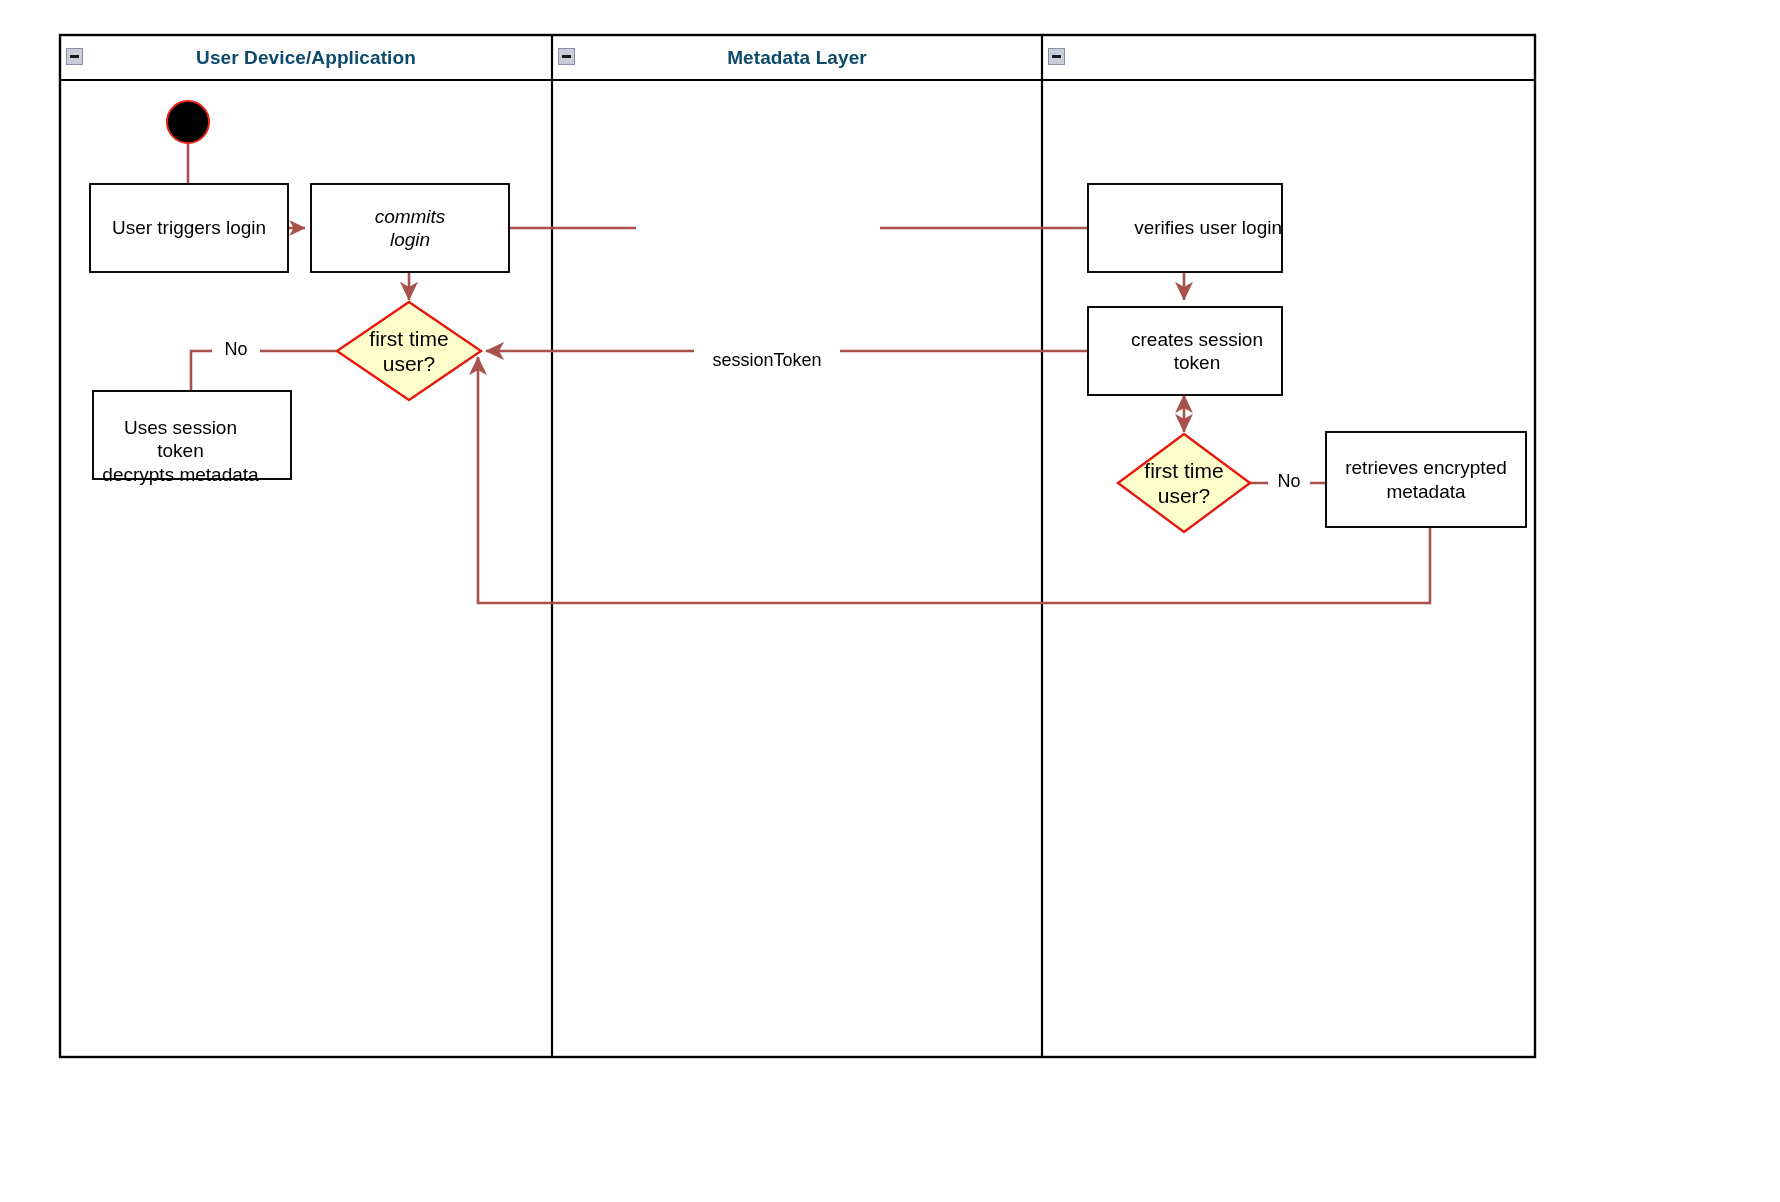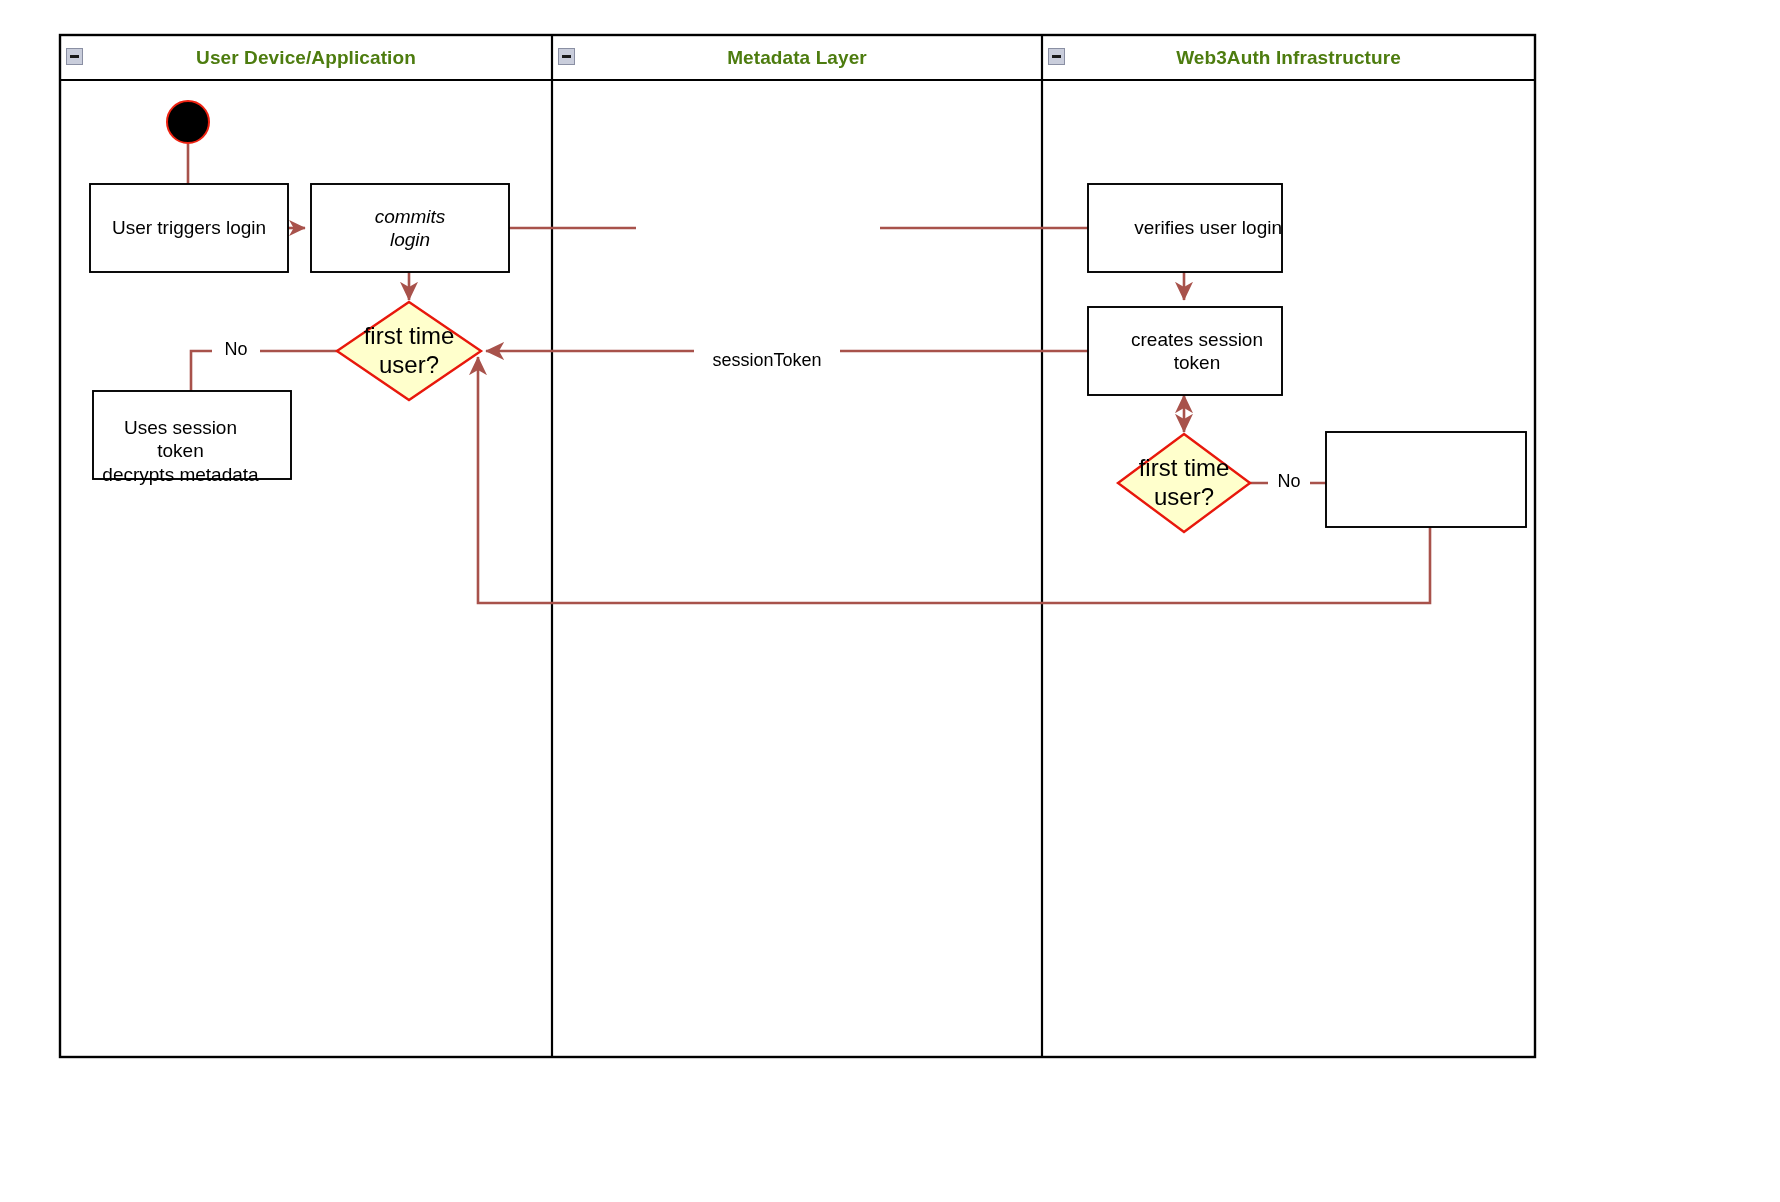--- a/index.html
+++ b/index.html
@@ -4,21 +4,21 @@
 <title>Swimlane Activity Diagram</title>
 <style>
   html,body{margin:0;padding:0;background:#ffffff;}
   body{font-family:"Liberation Sans",sans-serif;}
   #canvas{position:relative;width:1780px;height:1202px;background:#ffffff;overflow:hidden;}
   #diagram{position:absolute;left:0;top:0;width:1780px;height:1202px;}
 
   .lane-title{
     position:absolute;
     display:flex;align-items:center;justify-content:center;
-    font-weight:bold;font-size:19px;color:#4d7c0f;
+    font-weight:bold;font-size:19px;color:#0c4a6e;
     letter-spacing:.1px;
     pointer-events:none;
   }
   .collapse-icon{
     position:absolute;
     width:17px;height:17px;
     background:#c9cddb;
     border:1px solid #8a8fa3;
     box-sizing:border-box;
     display:flex;align-items:center;justify-content:center;
@@ -34,21 +34,21 @@
     font-size:19px;color:#000000;
     line-height:1.22;
   }
   .activity{
     background:#ffffff;
     border:1.6px solid #000000;
   }
   .decision-wrap{
     position:absolute;
     display:flex;align-items:center;justify-content:center;
-    text-align:center;font-size:24px;color:#000000;line-height:1.2;
+    text-align:center;font-size:21px;color:#000000;line-height:1.2;
   }
   .decision-wrap .dtext{position:relative;z-index:2;}
   .edge-label{
     position:absolute;
     font-size:18px;color:#000000;
     text-align:center;
     line-height:1.25;
     background:#ffffff;
     white-space:pre-line;
     pointer-events:none;
@@ -130,21 +130,20 @@
   <div class="lane-title" style="left:62px;top:36px;width:488px;height:43px;">User Device/Application</div>
 
   <div class="collapse-icon" style="left:558px;top:48px;">
       <i></i>
     </div>
   <div class="lane-title" style="left:554px;top:36px;width:486px;height:43px;">Metadata Layer</div>
 
   <div class="collapse-icon" style="left:1048px;top:48px;">
       <i></i>
     </div>
-  <div class="lane-title" style="left:1044px;top:36px;width:489px;height:43px;">Web3Auth Infrastructure</div>
 
   <div class="start-node" style="left:166px;top:100px;width:44px;height:44px;"></div>
 
   <div class="node activity" style="left:90px;top:184px;width:198px;height:88px;border:none;background:transparent;">
     <span style="white-space:pre-line;">User triggers login</span>
   </div>
 
   <div class="node activity" style="left:311px;top:184px;width:198px;height:88px;border:none;background:transparent;font-style:italic;">
     <span style="white-space:pre-line;">commits
 login</span>
@@ -158,20 +157,24 @@
 
   <div class="node activity" style="left:1088px;top:184px;width:194px;height:88px;border:none;background:transparent;justify-content:flex-end;">
     <span style="white-space:pre-line;">verifies user login</span>
   </div>
 
   <div class="node activity" style="left:1088px;top:307px;width:194px;height:88px;border:none;background:transparent;">
     <span style="white-space:pre-line;margin-left:24px;">creates session
 token</span>
   </div>
 
+  <div class="node activity" style="left:1326px;top:432px;width:200px;height:95px;border:none;background:transparent;">
+    <span style="white-space:pre-line;">retrieves encrypted
+metadata</span>
+  </div>
 
   <div class="decision-wrap" style="left:337px;top:302px;width:144px;height:98px;">
     <span class="dtext" style="white-space:pre-line;">first time
 user?</span>
   </div>
 
   <div class="decision-wrap" style="left:1118px;top:434px;width:132px;height:98px;">
     <span class="dtext" style="white-space:pre-line;">first time
 user?</span>
   </div>

